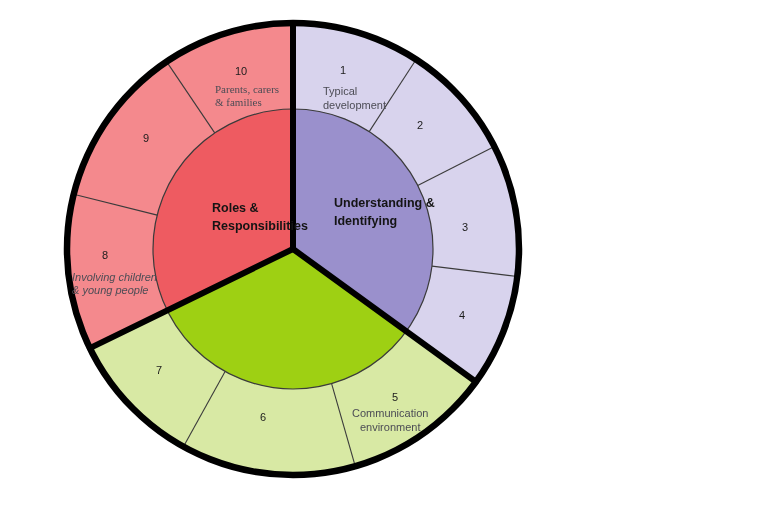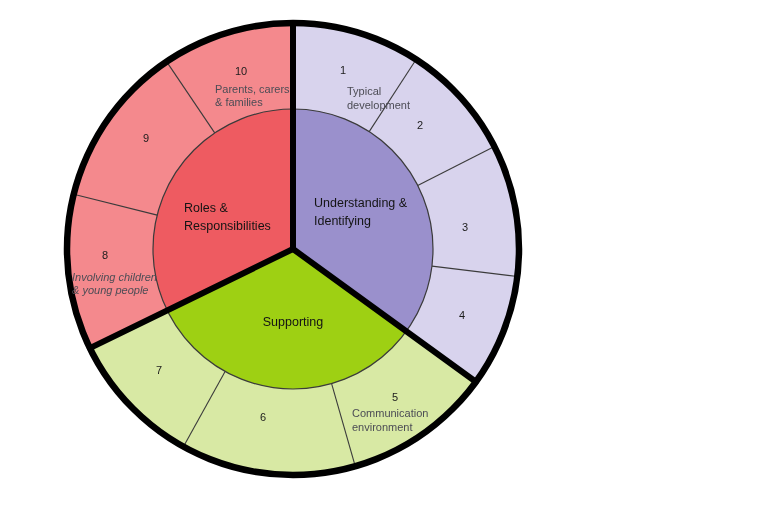--- a/index.html
+++ b/index.html
@@ -25,23 +25,24 @@
     text-align: center;
     line-height: 13px;
   }
   .sub {
     font-size: 11px;
     color: #4c4c55;
     line-height: 13.5px;
   }
   .core {
     font-size: 12.5px;
-    font-weight: normal;
+    font-weight: bold;
     color: #141414;
     line-height: 17.5px;
+    margin-left: 28px;
   }
 </style>
 </head>
 <body>
 
 <div class="canvas">
 
   <svg width="768" height="512" viewBox="0 0 768 512">
 
     <path d="M293,249 L293,23 A226,226 0 0 1 475.8,381.8 Z" fill="#d8d3ed"></path>
@@ -77,28 +78,27 @@
   <div class="lbl num" style="left:409px; top:119px;">2</div>
   <div class="lbl num" style="left:454px; top:221px;">3</div>
   <div class="lbl num" style="left:451px; top:309px;">4</div>
   <div class="lbl num" style="left:384px; top:391px;">5</div>
   <div class="lbl num" style="left:252px; top:411px;">6</div>
   <div class="lbl num" style="left:148px; top:364px;">7</div>
   <div class="lbl num" style="left:94px;  top:249px;">8</div>
   <div class="lbl num" style="left:135px; top:132px;">9</div>
   <div class="lbl num" style="left:230px; top:65px;">10</div>
 
-  <div class="lbl sub" style="left:323px; top:84px; line-height:14px;margin-left:24px;">Typical
+  <div class="lbl sub" style="left:323px; top:84px; line-height:14px;">Typical
 development</div>
-  <div class="lbl sub" style="left:352px; top:406px; line-height:14px;">Communication
+  <div class="lbl sub" style="left:352px; top:406px; line-height:14px;text-align:center;">Communication
 environment</div>
   <div class="lbl sub" style="left:72px; top:271px; line-height:13px;font-style:italic;">Involving children
 &amp; young people</div>
-  <div class="lbl sub" style="left:215px; top:83px; line-height:13px;">Parents, carers
+  <div class="lbl sub" style="left:215px; top:83px; line-height:13px;font-family:Liberation Serif, serif;">Parents, carers
 &amp; families</div>
 
-  <div class="lbl core" style="left:314px; top:195px;">Understanding &amp;
+  <div class="lbl core" style="left:306px; top:195px;">Understanding &amp;
 Identifying</div>
-  <div class="lbl core" style="left:247px; top:314px; width:92px; text-align:center;">Supporting</div>
   <div class="lbl core" style="left:184px; top:200px;">Roles &amp;
 Responsibilities</div>
 
 </div>
 
 </body></html>

